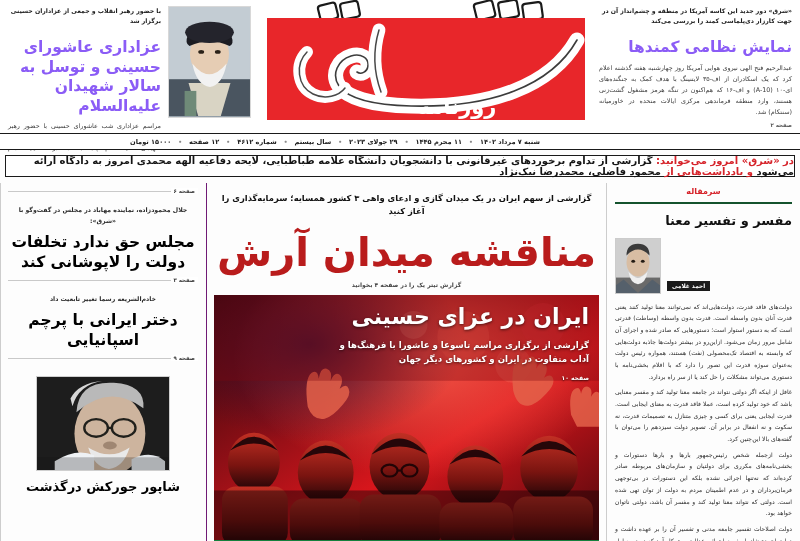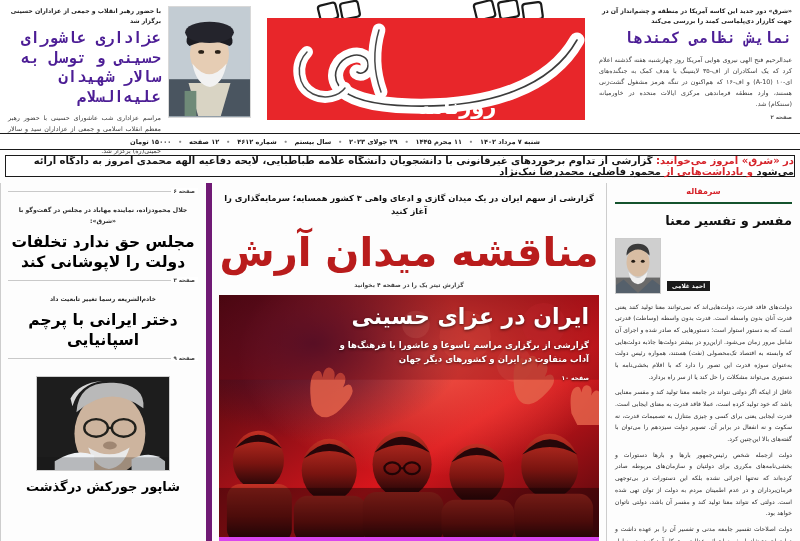--- a/index.html
+++ b/index.html
@@ -31,22 +31,22 @@
     padding: 6px 8px 2px 6px;
     text-align: right;
     position: relative;
   }
   .teaser-kicker {
     font-size: 6.2px; line-height: 1.65;
     color: #1b1b1b; font-weight: bold;
     letter-spacing: -0.2px;
   }
   .teaser-head {
-    font-size: 15.5px; font-weight: bold; color: #4c1d95;
-    line-height: 1.25; margin-top: 4px; letter-spacing: -0.4px; font-family: Liberation Mono, monospace;
+    font-size: 15.5px; font-weight: bold; color: #8b5cf6;
+    line-height: 1.25; margin-top: 12px; letter-spacing: -0.4px;
   }
   .teaser-body {
     font-size: 6.4px; line-height: 1.72; color: #3b3b3b;
     margin-top: 5px; text-align: justify;
   }
   .teaser-page {
     font-size: 5.4px; color: #555; margin-top: 4px; font-weight: bold;
   }
 
   
@@ -146,41 +146,41 @@
   .edit-body {
     font-size: 6.1px; line-height: 1.92; color: #2c2c2c;
     text-align: justify; text-justify: inter-word;
   }
   .edit-body p { margin-bottom: 4px; }
 
   
   .col-main {
     width: 400px; height: 358px;
     position: relative;
-    border-left: 6px solid #701a75;
+    border-left: 1px solid #701a75;
     padding: 0 7px;
   }
   .main-kicker {
     font-size: 8.4px; font-weight: bold; color: #111;
     text-align: center; padding: 9px 2px 0 2px; line-height: 1.5;
     letter-spacing: -0.2px;
   }
   .main-head {
     font-size: 40px; font-weight: bold; color: #b91c1c;
     text-align: center; line-height: 1.15; margin: 12px 0 6px 0;
     letter-spacing: -1px;
   }
   .main-ref {
     font-size: 6px; color: #444; text-align: center; font-weight: bold;
     padding-bottom: 7px;
   }
   .photo-block {
     position: absolute; right: 7px; left: 7px; top: 112px; bottom: 0;
     overflow: hidden;
-    background: #d946ef;
+    background: #15803d;
   }
   .photo-art { position: absolute; inset: 0; }
   .photo-overlay {
     position: absolute; right: 10px; top: 8px; width: 250px;
     text-align: right; z-index: 5;
   }
   .ov-title {
     font-size: 22px; font-weight: bold; color: #ffffff;
     line-height: 1.25; text-shadow: 0 1px 3px rgba(0,0,0,.6);
     letter-spacing: -0.5px;

